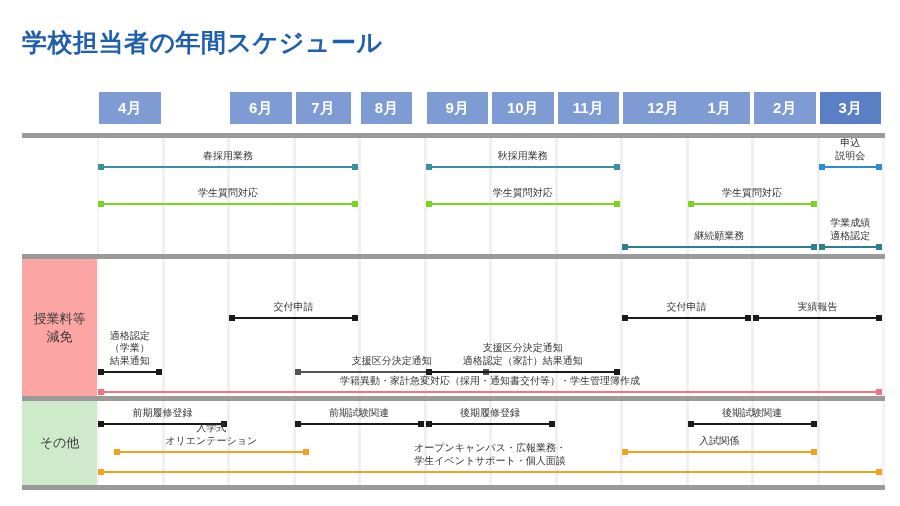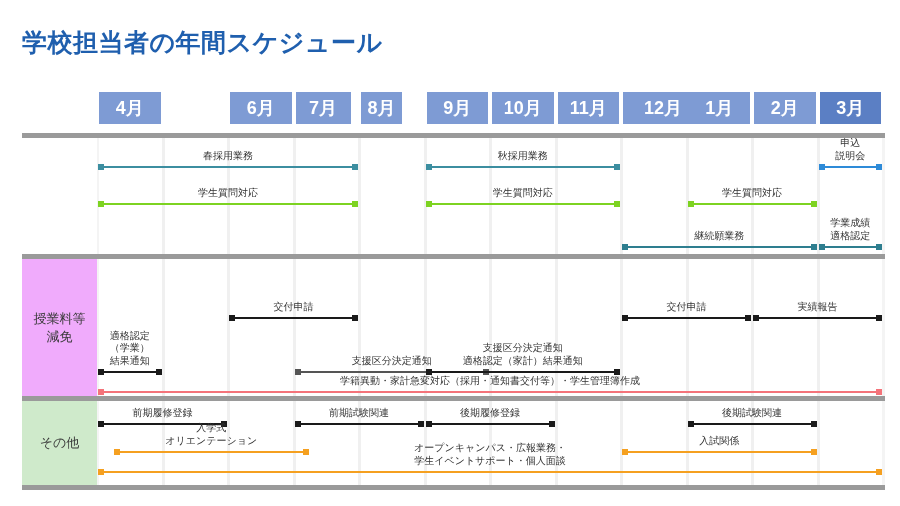--- a/index.html
+++ b/index.html
@@ -15,21 +15,21 @@
     position:absolute;left:22px;top:26px;
     font-size:25px;font-weight:bold;color:#1F5FAE;letter-spacing:.5px;
     white-space:nowrap;
   }
 
   
   .months{position:absolute;left:99px;top:92px;width:786px;height:32px;}
   .mbox{
     position:absolute;top:0;height:32px;
     background:#7E9BD4;color:#ffffff;
-    font-size:18px;font-weight:bold;
+    font-size:15px;font-weight:bold;
     display:flex;align-items:center;justify-content:center;
     letter-spacing:0px;
   }
   .mbox.last{background:#5B7FC4;}
 
   
   .chart{position:absolute;left:22px;top:135px;width:863px;height:350px;}
 
   .divider{position:absolute;left:0;width:863px;height:5px;background:#9a9a9a;}
 
@@ -37,21 +37,21 @@
   .rowlabel{
     position:absolute;left:0;top:0;width:75px;height:100%;
     display:flex;align-items:center;justify-content:center;
     font-size:13px;color:#3a3a3a;text-align:center;line-height:1.35;
   }
   .rowbody{
     position:absolute;left:75px;top:0;width:788px;height:100%;
     background:#ffffff;overflow:hidden;
   }
   .r1 .rowlabel{background:#F7EEAE;}
-  .r2 .rowlabel{background:#f0abfc;}
+  .r2 .rowlabel{background:#fca5a5;}
   .r3 .rowlabel{background:#CFEACB;}
 
   
   .vsep{position:absolute;top:0;width:3px;height:100%;background:#F0F0F0;}
   .vsep.edge{background:#F4F4F4;}
 
   
   .bar{position:absolute;height:2px;}
   .bar .line{position:absolute;left:0;top:0;width:100%;height:2px;}
   .bar .cap{position:absolute;top:-2px;width:6px;height:6px;}
@@ -67,21 +67,21 @@
 <body>
 
 <div id="root">
 
   <div class="title">学校担当者の年間スケジュール</div>
 
   <div class="months">
       <div class="mbox" style="left: 0px; width: 61.5px; background: rgb(126, 155, 212);">4月</div>
       <div class="mbox" style="left: 131px; width: 61.5px; background: rgb(126, 155, 212);">6月</div>
       <div class="mbox" style="left: 196.5px; width: 55px; background: rgb(126, 155, 212);">7月</div>
-      <div class="mbox" style="left: 262px; width: 41px; background: rgb(126, 155, 212);">8月</div>
+      <div class="mbox" style="left: 262px; width: 51px; background: rgb(126, 155, 212);">8月</div>
       <div class="mbox" style="left: 327.5px; width: 61.5px; background: rgb(126, 155, 212);">9月</div>
       <div class="mbox" style="left: 393px; width: 61.5px; background: rgb(126, 155, 212);">10月</div>
       <div class="mbox" style="left: 458.5px; width: 61.5px; background: rgb(126, 155, 212);">11月</div>
       <div class="mbox" style="left: 524px; width: 80px; background: rgb(126, 155, 212);">12月</div>
       <div class="mbox" style="left: 589.5px; width: 61.5px; background: rgb(126, 155, 212);">1月</div>
       <div class="mbox" style="left: 655px; width: 61.5px; background: rgb(126, 155, 212);">2月</div>
       <div class="mbox last" style="left: 720.5px; width: 61.5px; background: rgb(91, 127, 196);">3月</div>
     </div>
 
   <div class="chart">

